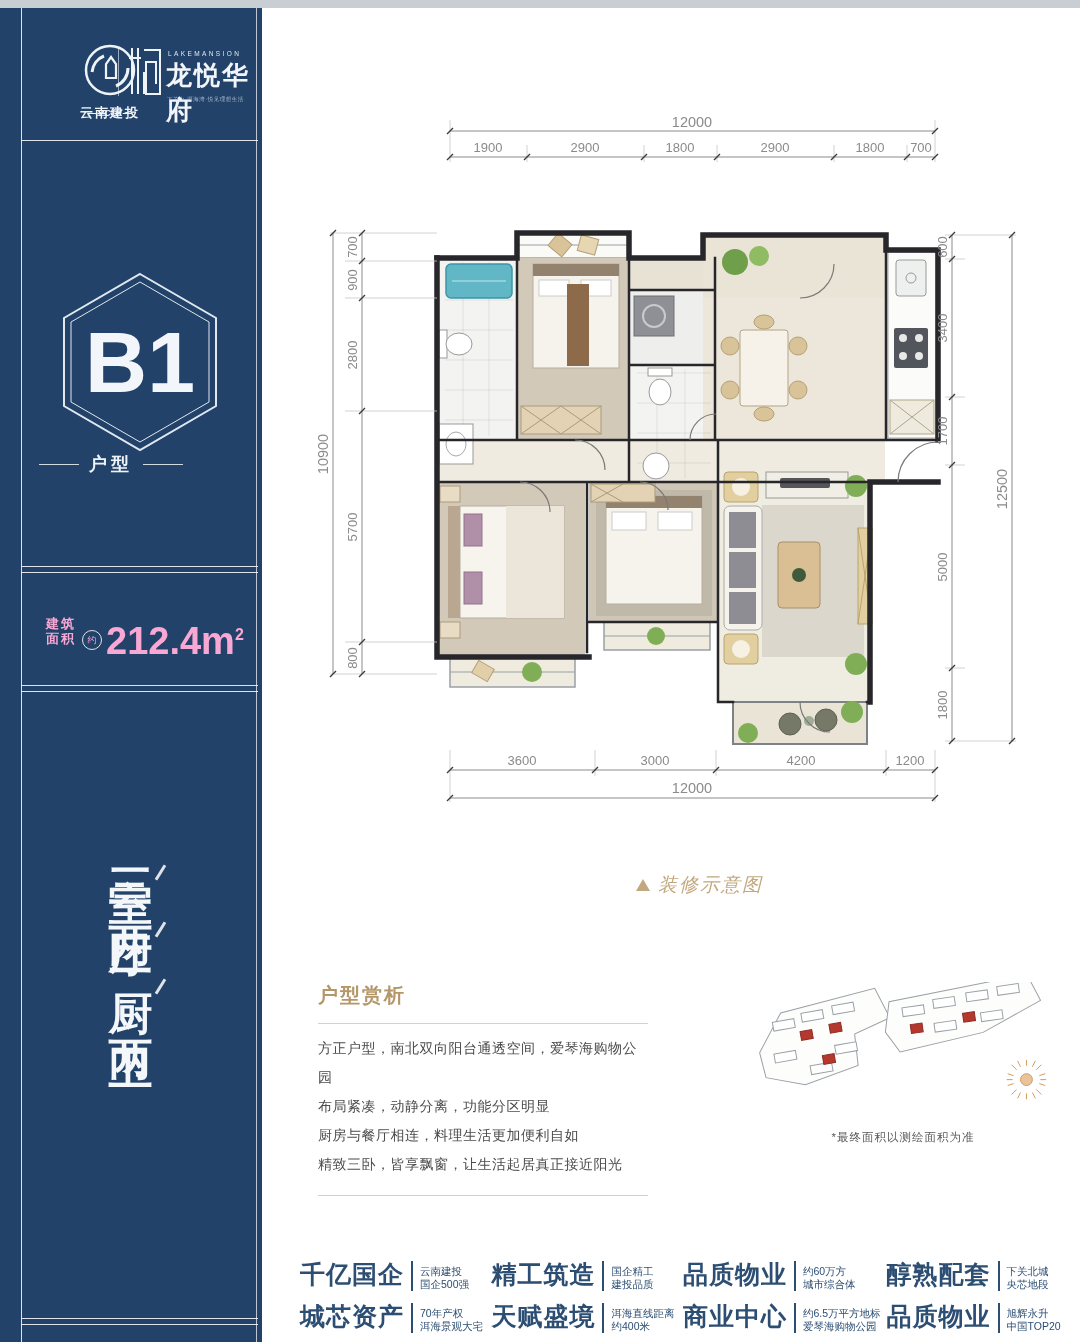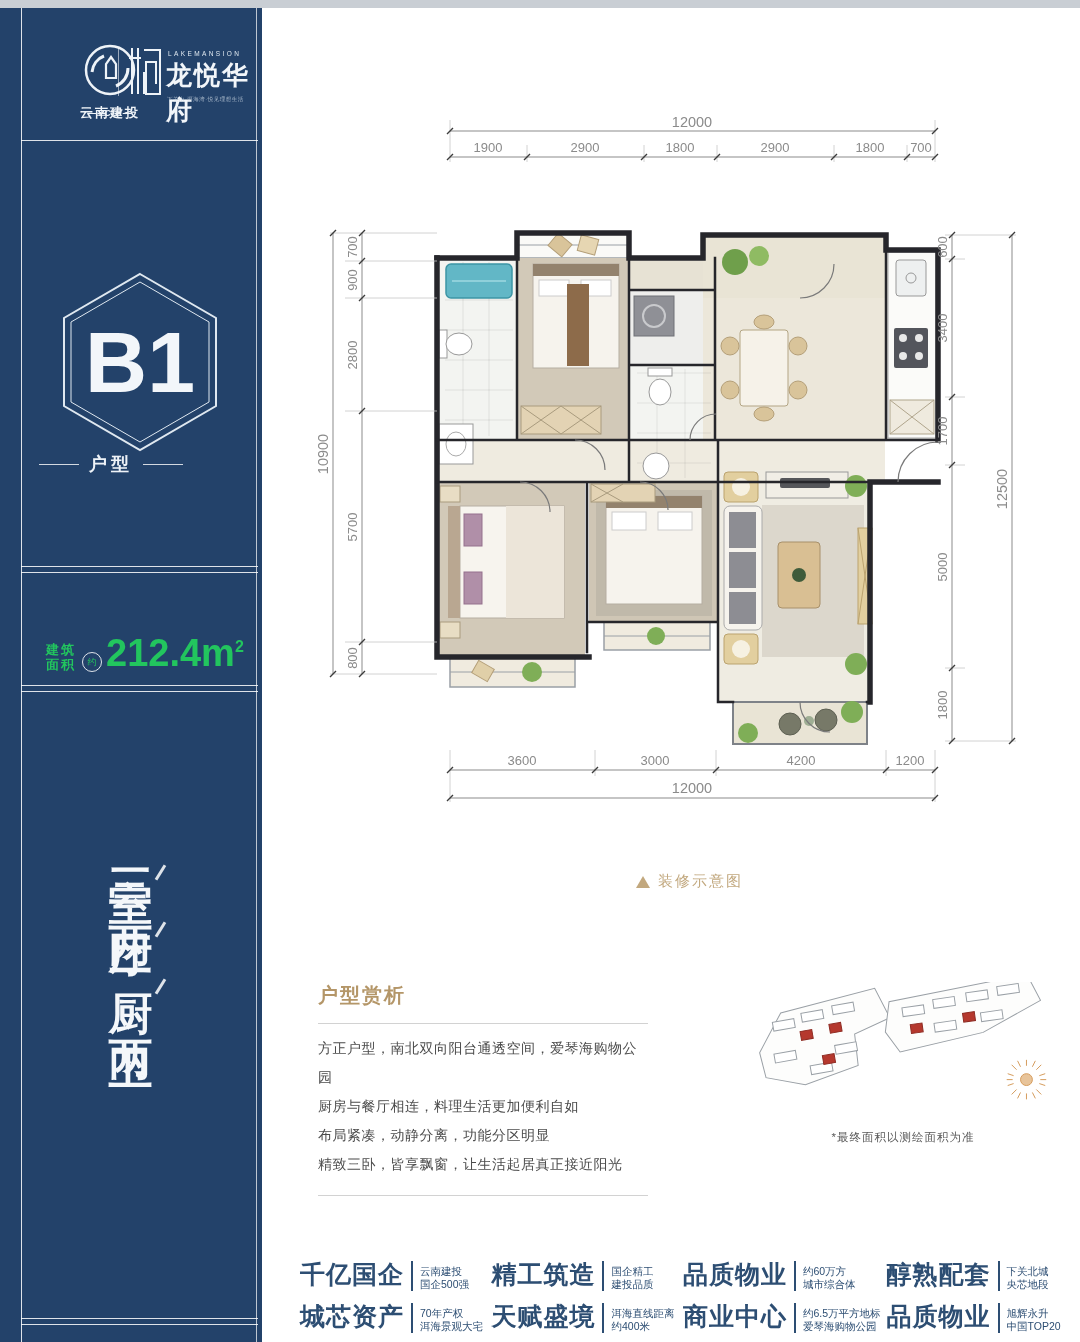--- a/index.html
+++ b/index.html
@@ -16,34 +16,34 @@
   .ycih-cn{position:absolute;left:22px;top:68px;width:116px;text-align:center;font-size:13px;font-weight:700;letter-spacing:2px;}
   .ycih-en{position:absolute;left:22px;top:72px;width:116px;text-align:center;font-size:9px;font-style:italic;font-weight:700;letter-spacing:1px;}
   .logo-div{position:absolute;left:88px;top:12px;width:1px;height:48px;background:rgba(255,255,255,.55);}
   .proj-en{position:absolute;left:138px;top:14px;width:100px;font-size:6.5px;letter-spacing:2.4px;color:#dfe8f0;}
   .proj-cn{position:absolute;left:136px;top:22px;width:110px;font-size:26px;font-weight:700;letter-spacing:2px;color:#f2f6fa;}
   .proj-tag{position:absolute;left:137px;top:60px;width:110px;font-size:5.5px;letter-spacing:.5px;color:#cdd9e4;opacity:.8;}
   .hex-wrap{left:40px;top:262px;width:200px;height:184px;}
   .huxing-row{left:0px;top:444px;width:222px;display:flex;align-items:center;justify-content:center;gap:10px;color:#eef3f8;}
   .huxing-row .dash{width:40px;height:1px;background:rgba(255,255,255,.8);}
   .huxing-row .txt{font-size:18px;font-weight:600;letter-spacing:4px;}
-  .area-row{left:46px;top:608px;width:210px;height:56px;display:flex;align-items:flex-end;color:#22c55e;}
+  .area-row{left:46px;top:608px;width:210px;height:56px;display:flex;align-items:flex-start;color:#f9a8d4;}
   .area-labels{display:flex;flex-direction:column;font-size:13px;font-weight:700;letter-spacing:2px;line-height:15px;}
   .approx-circle{width:18px;height:18px;border:1px solid rgba(255,255,255,.85);border-radius:50%;
      font-size:9px;display:flex;align-items:center;justify-content:center;margin:14px 4px 0 6px;}
   .area-value{font-size:38px;font-weight:700;letter-spacing:0px;line-height:38px;}
   .area-sup{font-size:16px;font-weight:700;vertical-align:super;}
   .vert-rooms{left:0;top:826px;width:262px;display:flex;flex-direction:column;align-items:center;color:#f4f7fa;}
   .vgroup{writing-mode:vertical-rl;font-size:44px;font-weight:600;letter-spacing:10px;line-height:44px;}
   .vslash{width:3px;height:17px;background:rgba(255,255,255,.85);transform:rotate(32deg);margin:10px 0 10px 58px;}
   
   .plan-svg{left:315px;top:105px;width:725px;height:745px;}
   .caption{left:636px;top:872px;display:flex;align-items:center;gap:8px;color:#c2a87e;}
   .caption .tri{width:0;height:0;border-left:7px solid transparent;border-right:7px solid transparent;border-bottom:12px solid #c2a87e;}
-  .caption .ctext{font-size:15px;letter-spacing:2px;}
+  .caption .ctext{font-size:19px;letter-spacing:2px;font-style:italic;}
   
   .analysis{left:318px;top:982px;width:330px;}
   .an-title{font-size:20px;font-weight:700;letter-spacing:2px;color:#b49668;}
   .an-hr{height:1px;background:#d2d2d2;margin:14px 0 10px 0;}
   .an-line{font-size:14px;color:#4c4c4c;line-height:29px;letter-spacing:.5px;}
   
   .siteplan-svg{left:738px;top:982px;width:326px;height:132px;}
   .sp-note{left:740px;top:1130px;width:326px;text-align:center;font-size:11.5px;color:#5a5a5a;letter-spacing:1px;}
   
   .features{left:300px;top:1258px;width:772px;display:grid;grid-template-columns:repeat(4,1fr);column-gap:6px;}
@@ -321,22 +321,22 @@
 
   <div class="abs caption">
     <div class="tri"></div>
     <div class="ctext">装修示意图</div>
   </div>
 
   <div class="abs analysis">
     <div class="an-title">户型赏析</div>
     <div class="an-hr"></div>
     <div class="an-line">方正户型，南北双向阳台通透空间，爱琴海购物公园</div>
+    <div class="an-line">布局紧凑，动静分离，功能分区明显</div>
     <div class="an-line">厨房与餐厅相连，料理生活更加便利自如</div>
-    <div class="an-line">布局紧凑，动静分离，功能分区明显</div>
     <div class="an-line">精致三卧，皆享飘窗，让生活起居真正接近阳光</div>
     <div class="an-hr" style="margin-top:16px"></div>
   </div>
 
   <svg class="abs siteplan-svg" viewBox="0 0 330 132">
     <g transform="rotate(-10 95 65)" stroke="#9aa0a6" fill="#fdfdfc" stroke-width="1">
       <path d="M22,58 L50,22 L148,14 L158,46 L120,56 L118,88 L62,98 L24,84 Z"></path>
       <g fill="#ffffff">
         <rect x="40" y="30" width="22" height="9"></rect>
           <rect x="70" y="26" width="22" height="9"></rect>

